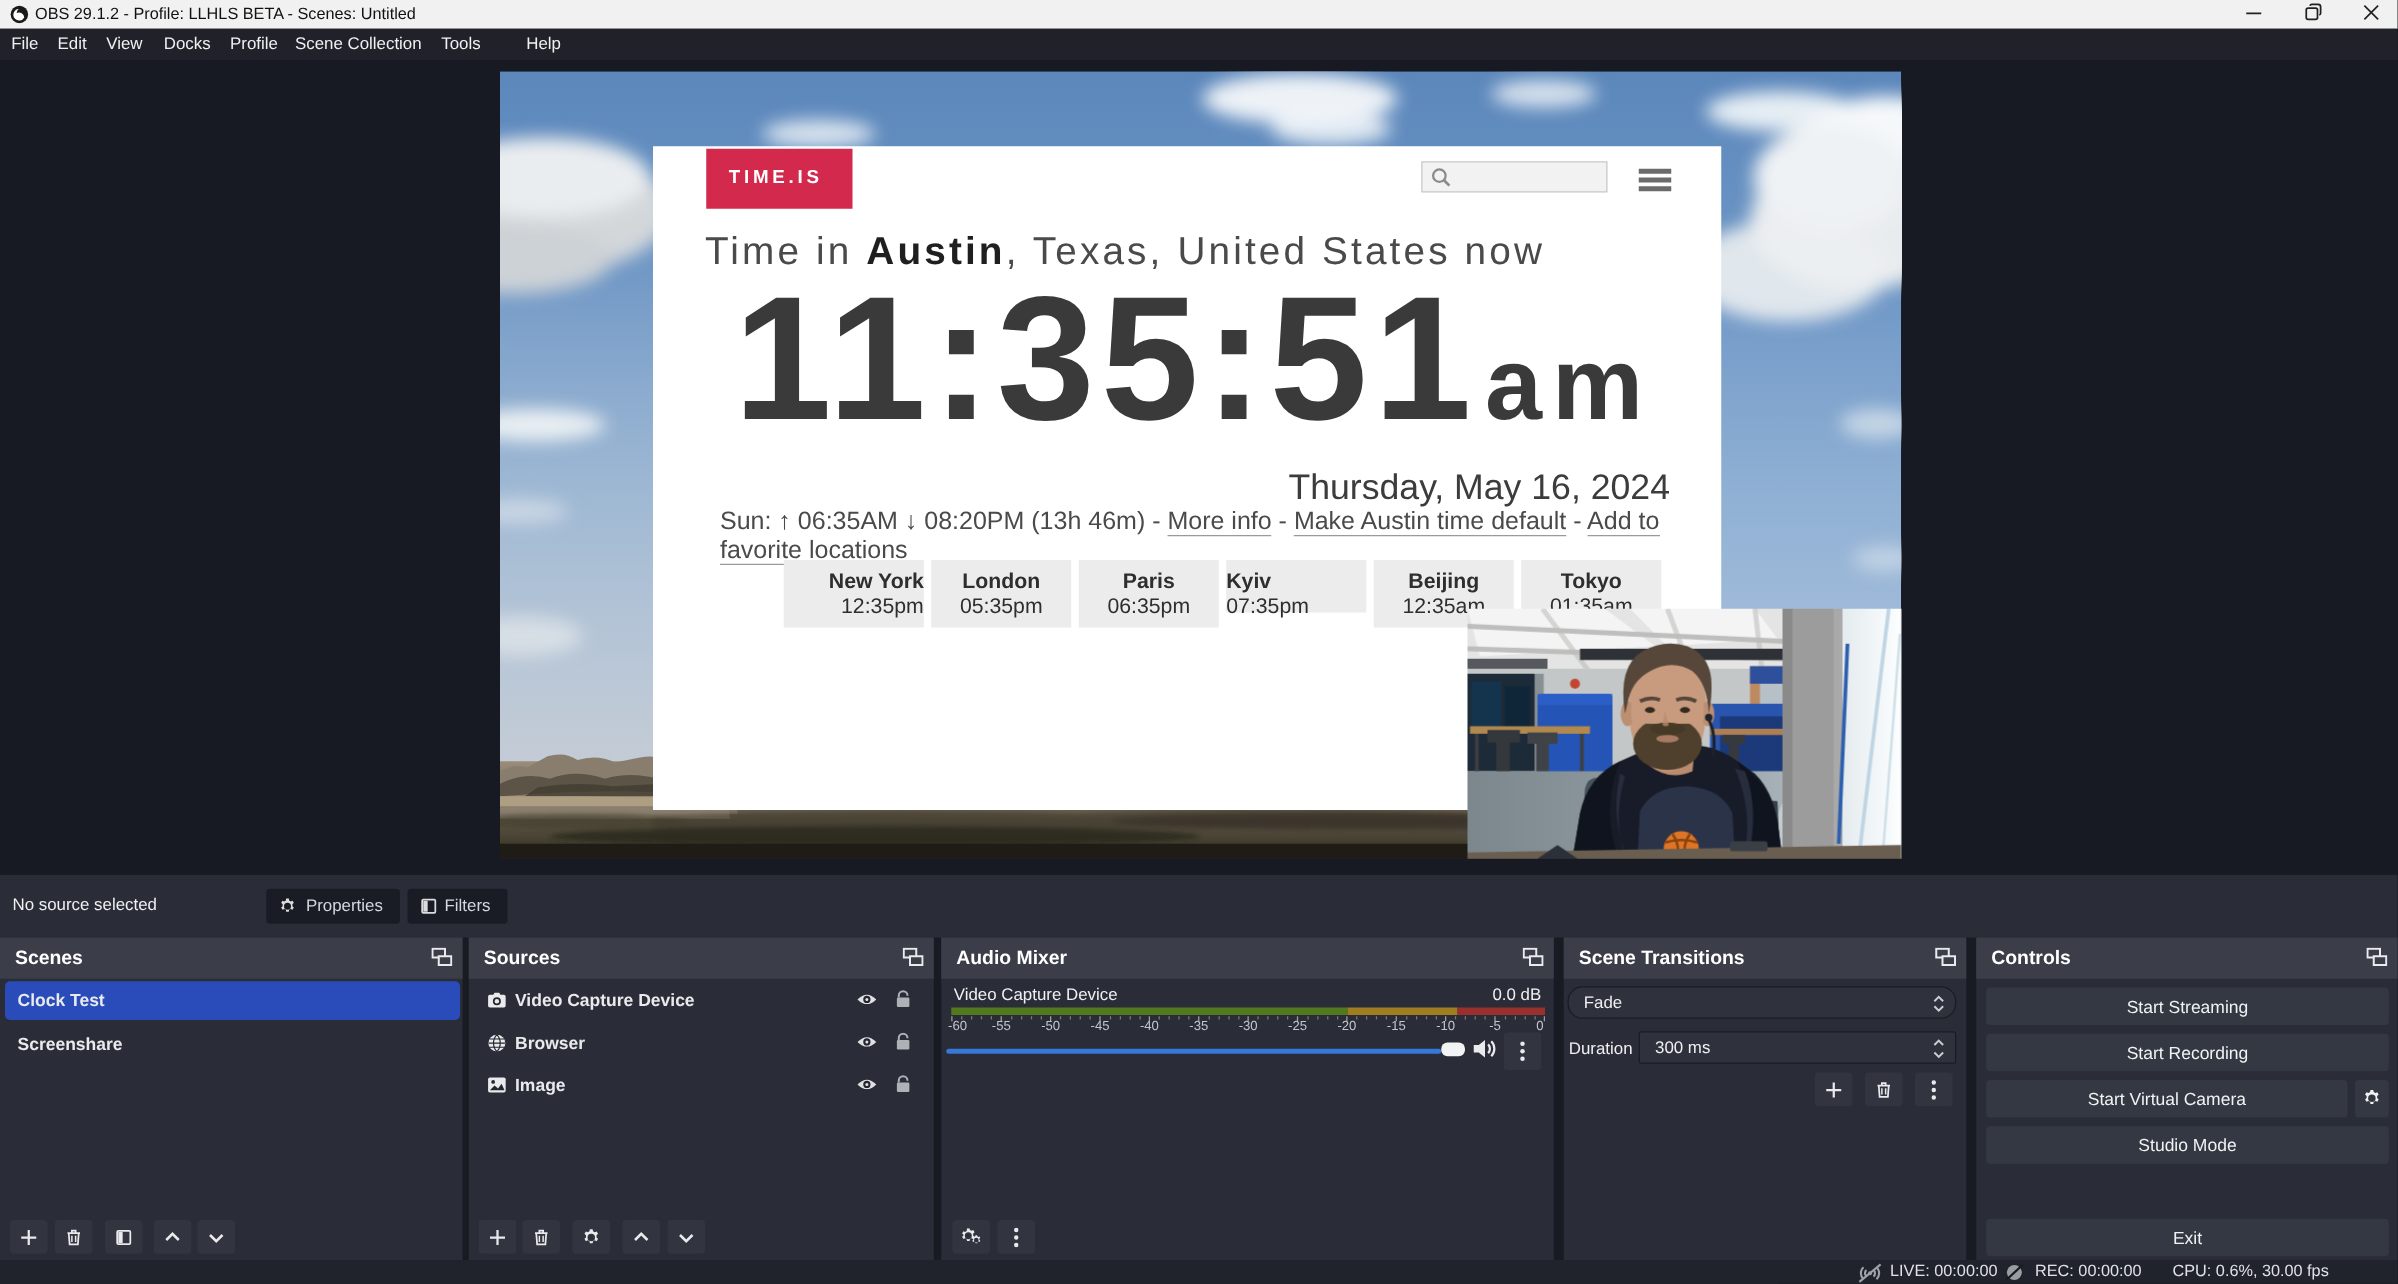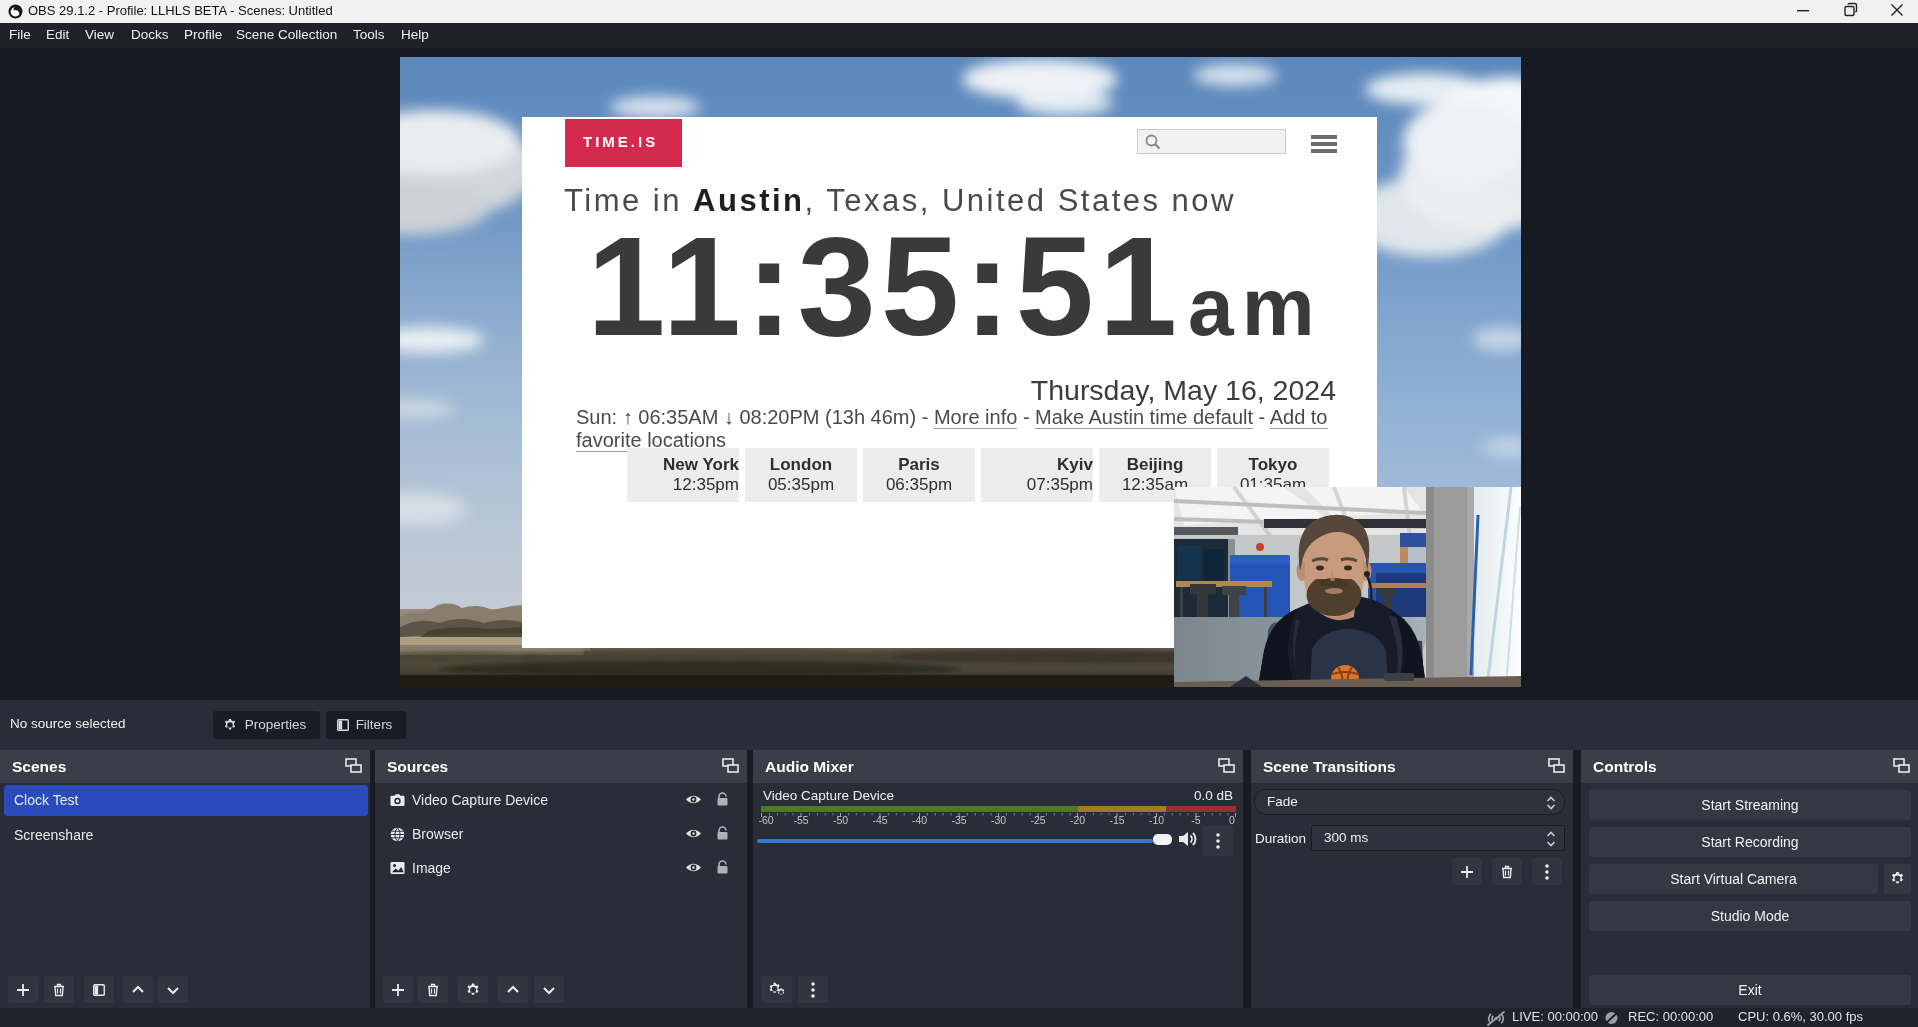--- a/index.html
+++ b/index.html
@@ -7,21 +7,21 @@
   #titlebar { position:absolute; left:0; top:0; width:1918px; height:23px; background:#f1f1f1; color:#111; font-size:13px; }
   #menubar { position:absolute; left:0; top:23px; width:1918px; height:25px; background:#212229; color:#eef0f2; font-size:13.5px; }
   .menuitem { position:absolute; top:4px; }
   #preview { position:absolute; left:0; top:48px; width:1918px; height:650px; background:#171a23; }
   #video { position:absolute; left:400px; top:9px; width:1121px; height:630px; overflow:hidden; }
   #card { position:absolute; left:122px; top:60px; width:855px; height:531px; background:#fff; }
   #toolbar { position:absolute; left:0; top:700px; width:1918px; height:50px; background:#2a2d37; }
   .dock { position:absolute; top:750px; height:258px; background:#2a2d38; }
   .dockhdr { position:absolute; left:0; top:0; right:0; height:33px; background:#3b3e49; color:#fff; font-size:15.5px; font-weight:bold; line-height:33px; padding-left:12px; }
   .popicon { position:absolute; top:8px; width:17px; height:15px; }
-  .ditem { position:absolute; left:0; right:0; height:34px; color:#e8eaec; font-size:14px; line-height:34px; }
+  .ditem { position:absolute; left:0; right:0; height:34px; color:#e8eaec; font-size:14px; line-height:34px;font-weight:bold; }
   .tbtn { position:absolute; width:30px; height:27px; background:#32353f; border-radius:3px; color:#e8eaec; }
   .tbtn svg { position:absolute; left:50%; top:50%; transform:translate(-50%,-50%); }
   .cbtn { position:absolute; left:8px; width:322px; height:30px; background:#343842; border-radius:3px; color:#f0f2f4; font-size:14px; text-align:center; line-height:30px; }
   #statusbar { position:absolute; left:0; top:1008px; width:1918px; height:19px; background:#20232b; color:#dfe1e4; font-size:13px; }
   .sb { position:absolute; top:1px; }
 </style></head>
 <body>
 
 <div id="titlebar">
   <svg class="abs" style="left:8px;top:4px" width="15" height="15" viewBox="0 0 15 15">
@@ -42,21 +42,21 @@
 </div>
 
 <div id="menubar">
   <span class="menuitem" style="left:9px">File</span>
   <span class="menuitem" style="left:46px">Edit</span>
   <span class="menuitem" style="left:85px">View</span>
   <span class="menuitem" style="left:131px">Docks</span>
   <span class="menuitem" style="left:184px">Profile</span>
   <span class="menuitem" style="left:236px">Scene Collection</span>
   <span class="menuitem" style="left:353px">Tools</span>
-  <span class="menuitem" style="left:401px">Help</span>
+  <span class="menuitem" style="left:421px">Help</span>
 </div>
 
 <div id="preview">
 <div id="video">
   
   <svg width="1121" height="630" viewBox="0 0 1121 630" preserveAspectRatio="none">
     <defs>
       <linearGradient id="sky" x1="0" y1="0" x2="0" y2="1">
         <stop offset="0" stop-color="#5b87bb"></stop>
         <stop offset="0.3" stop-color="#6f97c6"></stop>
@@ -145,21 +145,21 @@
 
     <div class="abs" style="right:41px;top:257px;font-size:28.5px;color:#3c3c3c">Thursday, May 16, 2024</div>
 
     <div class="abs" style="left:54px;top:289px;font-size:20px;color:#4a4a4a">Sun: ↑ 06:35AM ↓ 08:20PM (13h 46m) - <span style="border-bottom:1px solid #9a9a9a">More info</span> - <span style="border-bottom:1px solid #9a9a9a">Make Austin time default</span> - <span style="border-bottom:1px solid #9a9a9a">Add to favorite locations</span></div>
 
     <div class="abs" style="left:105px;top:331px">
       <div style="display:flex">
         <div style="width:112px;height:54px;background:#ececec;margin-right:6px;text-align:right;font-size:17px;color:#2e2e2e;padding-top:7px"><b>New York</b><br>12:35pm</div>
         <div style="width:112px;height:54px;background:#ececec;margin-right:6px;text-align:center;font-size:17px;color:#2e2e2e;padding-top:7px"><b>London</b><br>05:35pm</div>
         <div style="width:112px;height:54px;background:#ececec;margin-right:6px;text-align:center;font-size:17px;color:#2e2e2e;padding-top:7px"><b>Paris</b><br>06:35pm</div>
-        <div style="width:112px;height:54px;background:#ececec;margin-right:6px;text-align:right;font-size:17px;color:#2e2e2e;padding-top:7px"><b>Kyiv</b><br>07:35pm</div>
+        <div style="width:112px;height:42px;background:#ececec;margin-right:6px;text-align:left;font-size:17px;color:#2e2e2e;padding-top:7px"><b>Kyiv</b><br>07:35pm</div>
         <div style="width:112px;height:54px;background:#ececec;margin-right:6px;text-align:center;font-size:17px;color:#2e2e2e;padding-top:7px"><b>Beijing</b><br>12:35am</div>
         <div style="width:112px;height:54px;background:#ececec;text-align:center;font-size:17px;color:#2e2e2e;padding-top:7px"><b>Tokyo</b><br>01:35am</div>
       </div>
     </div>
   </div>
 
   
   <svg class="abs" style="left:774px;top:430px" width="347" height="200" viewBox="0 0 347 200">
     <defs>
       <linearGradient id="camfloor" x1="0" y1="0" x2="1" y2="0">

